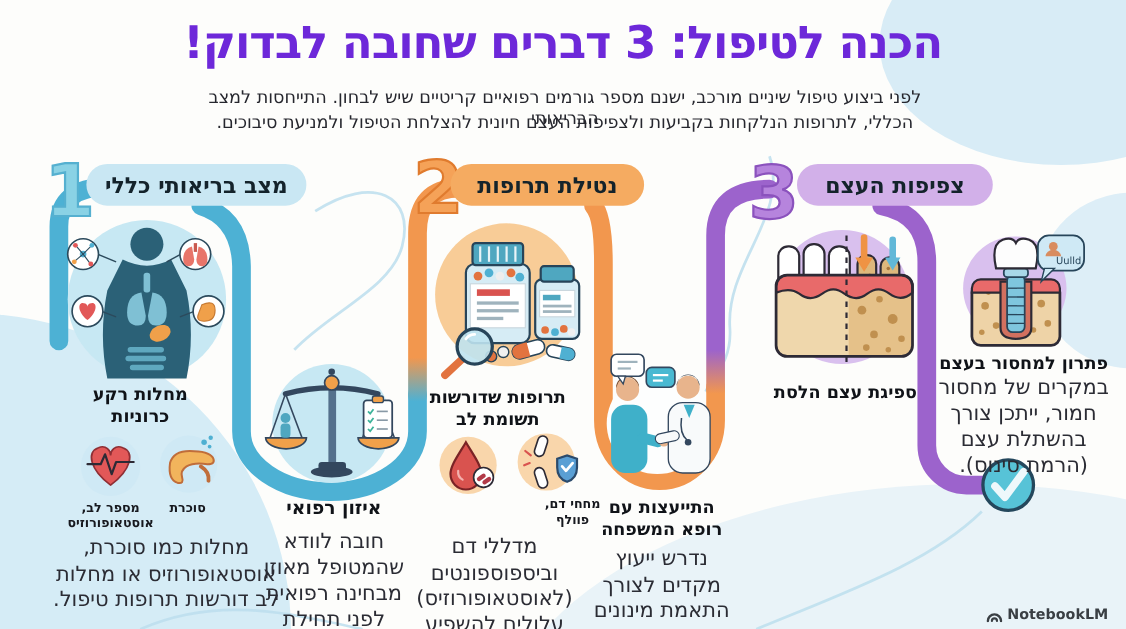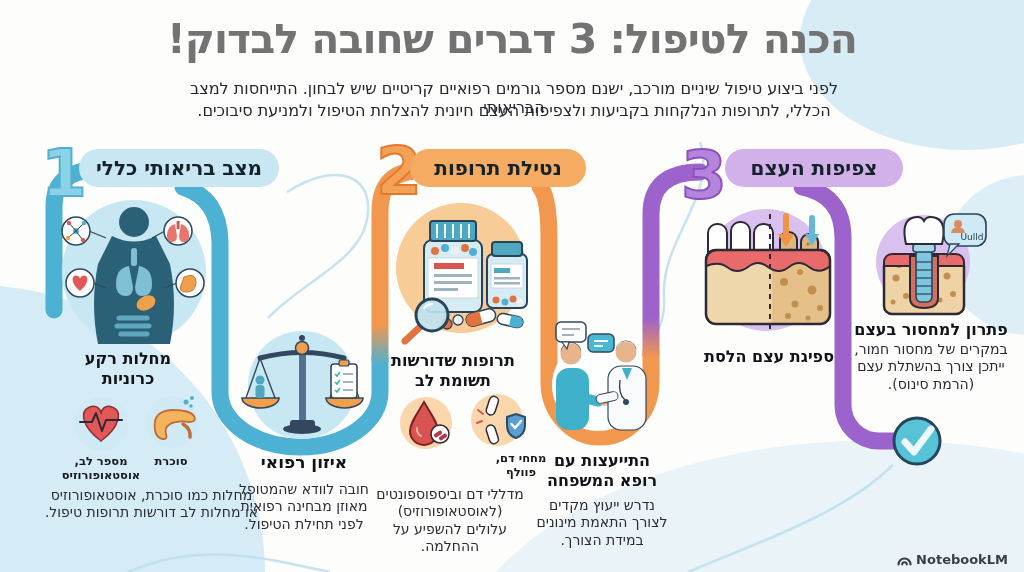--- a/index.html
+++ b/index.html
@@ -5,34 +5,34 @@
   html,body{margin:0;padding:0;background:#ffffff;}
   #canvas{position:relative;width:1024px;height:572px;overflow:hidden;
     background:#fdfdfb;font-family:"DejaVu Sans","Liberation Sans",sans-serif;direction:rtl;}
   .blob{position:absolute;border-radius:50%;}
   #blob-tr{left:800px;top:-70px;width:330px;height:220px;background:#d8ecf6;}
   #blob-mr{left:945px;top:175px;width:170px;height:160px;background:#ddeef7;}
   #blob-br{left:450px;top:440px;width:860px;height:480px;background:#e9f3f8;}
   #blob-bl{left:-315px;top:285px;width:580px;height:580px;background:#d5ecf6;}
   #scene{position:absolute;left:0;top:0;z-index:2;}
   .txt{position:absolute;z-index:3;color:#2b2c34;}
-  #page-title{left:0;top:15px;width:1024px;text-align:center;font-size:41px;font-weight:800;color:#737373;letter-spacing:-1px;}
+  #page-title{left:0;top:15px;width:1024px;text-align:center;font-size:41px;font-weight:800;color:#6d28d9;letter-spacing:-1px;}
   .sub{left:164px;width:700px;text-align:center;font-size:16px;color:#26272e;}
   #subtitle1{top:79px;} #subtitle2{top:101px;}
   .badge{position:absolute;z-index:3;top:149px;height:38px;border-radius:19px;text-align:center;
     line-height:38px;font-size:20px;font-weight:700;color:#14232b;}
   #badge-1{left:79px;width:200px;background:#c9e7f3;}
   #badge-2{left:410px;width:176px;background:#f5ab61;}
   #badge-3{left:725px;width:178px;background:#d2b0e9;}
   .stepnum{position:absolute;z-index:2;font-size:66px;font-weight:800;line-height:1;}
   #num-1{left:41px;top:141px;color:#8ad2e5;-webkit-text-stroke:2px #55b0d0;}
   #num-2{left:376px;top:139px;color:#f5a258;-webkit-text-stroke:2px #e07b2e;}
   #num-3{left:681px;top:143px;color:#b684dd;-webkit-text-stroke:2px #8b52bd;}
   .h-sub{position:absolute;z-index:3;font-weight:700;font-size:16px;color:#101318;text-align:center;line-height:1.25;}
-  .para{position:absolute;z-index:3;font-size:14px;color:#2b2c34;text-align:center;line-height:1.24;}
+  .para{position:absolute;z-index:3;font-size:19px;color:#2b2c34;text-align:center;line-height:1.24;}
   .lbl{position:absolute;z-index:3;font-size:11.5px;font-weight:600;color:#17191f;text-align:center;line-height:1.2;}
   #footer{position:absolute;z-index:3;right:16px;bottom:5px;display:flex;align-items:center;gap:4px;
     font-size:13px;font-weight:600;color:#3a3f44;direction:ltr;}
 </style>
 </head>
 <body>
 
 <div id="canvas">
 
   <div id="blob-tr" class="blob"></div>

